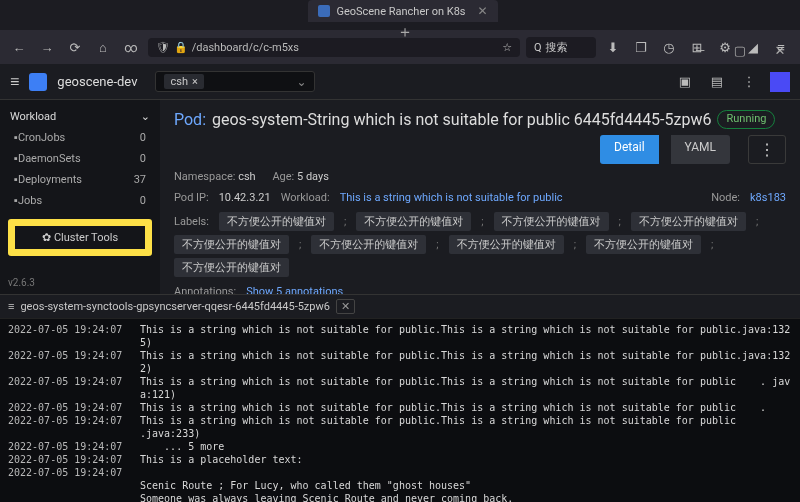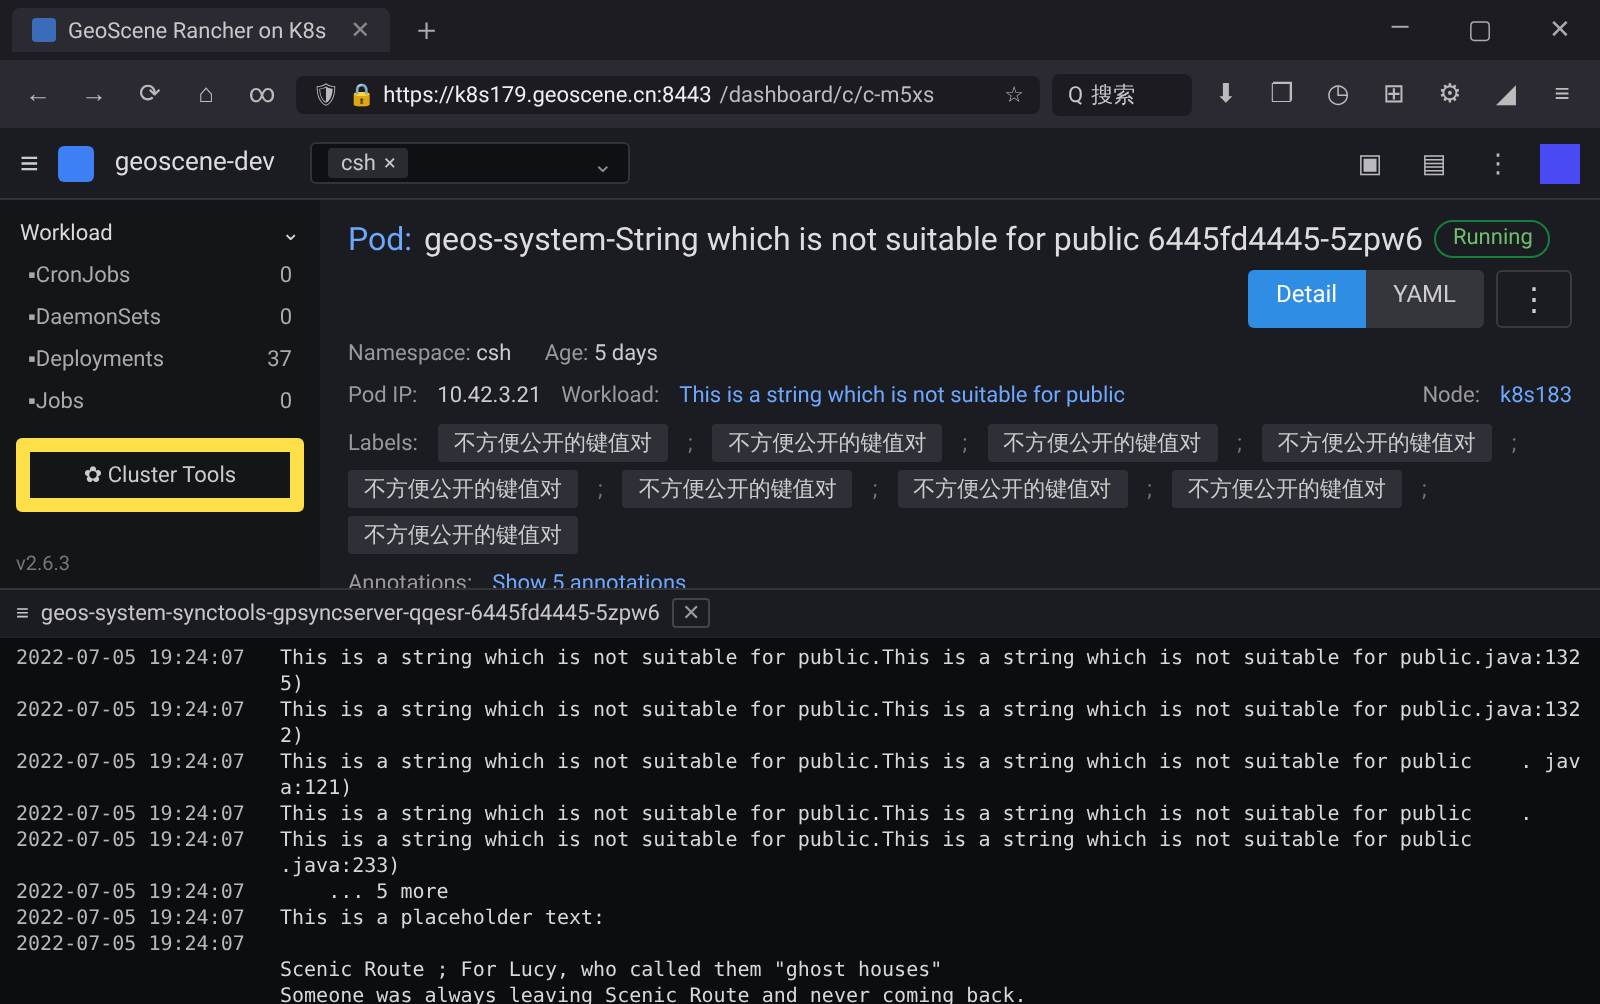--- a/index.html
+++ b/index.html
@@ -1,17 +1,17 @@
 <!DOCTYPE html>
 <html><head>
 <meta charset="utf-8">
 <style>
 * { margin: 0; padding: 0; box-sizing: border-box; }
 body { font-family: -apple-system, "Segoe UI", Roboto, sans-serif; background: #1a1b1f; color: #c8c8c8; font-size: 12px; width: 800px; height: 502px; overflow: hidden; }
-.titlebar { display: flex; align-items: center; height: 30px; background: #1c1c22; }
+.titlebar { display: flex; align-items: center; height: 30px; background: #1c1c22; flex-direction: column; }
 .tab { display: flex; align-items: center; gap: 6px; background: #2b2a33; padding: 4px 10px; border-radius: 4px 4px 0 0; margin-left: 6px; font-size: 11px; }
 .tab .favicon { width: 12px; height: 12px; background: #3b6cb9; border-radius: 2px; }
 .tab .close { color: #888; font-size: 12px; margin-left: 6px; }
 .titlebar .plus { color: #aaa; margin-left: 10px; font-size: 16px; }
 .winctrl { margin-left: auto; display: flex; }
 .winctrl span { width: 40px; text-align: center; color: #aaa; font-size: 13px; }
 .toolbar { display: flex; align-items: center; height: 34px; background: #2b2a33; padding: 0 8px; gap: 6px; }
 .tb-icon { color: #bbb; width: 22px; text-align: center; font-size: 13px; }
 .urlbar { flex: 1; display: flex; align-items: center; background: #1c1b22; border-radius: 4px; padding: 3px 8px; font-size: 11px; color: #bbb; gap: 4px; }
 .urlbar .host { color: #eee; }
@@ -29,21 +29,21 @@
 .sidebar { width: 160px; background: #141519; padding: 6px 8px; display: flex; flex-direction: column; }
 .side-sec { color: #dadada; font-size: 11px; padding: 4px 2px; display: flex; align-items: center; gap: 39px; }
 .side-item { display: flex; align-items: center; padding: 4px 6px; color: #aaa; font-size: 11px; }
 .side-item .cnt { margin-left: auto; }
 .cluster-btn { margin-top: 8px; border: 7px solid #fde047; border-radius: 3px; padding: 5px; text-align: center; font-size: 11px; color: #ccc; }
 .version { margin-top: auto; color: #777; font-size: 10px; }
 .content { flex: 1; background: #1b1c21; padding: 10px 14px; overflow: hidden; }
 .pod-title { font-size: 16px; color: #ddd; display: flex; flex-wrap: wrap; gap: 6px; }
 .pod-title .kind { color: #6ea8fe; }
 .badge-running { border: 1px solid #15803d; color: #6fbf6f; padding: 1px 8px; border-radius: 10px; font-size: 11px; }
-.title-actions { margin-left: auto; display: flex; gap: 0; border-radius: 12px; }
+.title-actions { margin-left: auto; display: flex; gap: 12px; border-radius: 12px; }
 .btn-detail { background: #2f8de4; color: #fff; padding: 5px 14px; font-size: 12px; border-radius: 3px 0 0 3px; }
 .btn-yaml { background: #34363c; color: #ccc; padding: 5px 14px; font-size: 12px; border-radius: 0 3px 3px 0; }
 .btn-menu { border: 1px solid #3a3a3a; color: #ccc; padding: 4px 10px; margin-left: 6px; border-radius: 3px; }
 .meta { color: #999; font-size: 11px; margin-top: 6px; }
 .meta .v { color: #ccc; margin-right: 14px; }
 .inforow { display: flex; flex-wrap: wrap; gap: 4px 10px; font-size: 11px; margin-top: 8px; align-items: center; }
 .inforow .lbl { color: #999; }
 .inforow .val { color: #ccc; }
 .inforow .link { color: #6ea8fe; }
 .labelchip { background: #2e3037; padding: 2px 8px; border-radius: 2px; color: #ccc; font-size: 11px; }
@@ -76,21 +76,20 @@
 
 <div class="toolbar">
   <span class="tb-icon">←</span>
   <span class="tb-icon">→</span>
   <span class="tb-icon">⟳</span>
   <span class="tb-icon">⌂</span>
   <span class="tb-icon">∞</span>
   <div class="urlbar">
     <span>🛡</span>
     <span>🔒</span>
-    <span class="host">https://k8s179.geoscene.cn:8443</span>
       <span>/dashboard/c/c-m5xs</span>
     <span style="margin-left:auto">☆</span>
   </div>
   <div class="searchbox">
     <span>Q</span>
     <span>搜索</span>
   </div>
   <span class="tb-icon">⬇</span>
   <span class="tb-icon">❐</span>
   <span class="tb-icon">◷</span>

